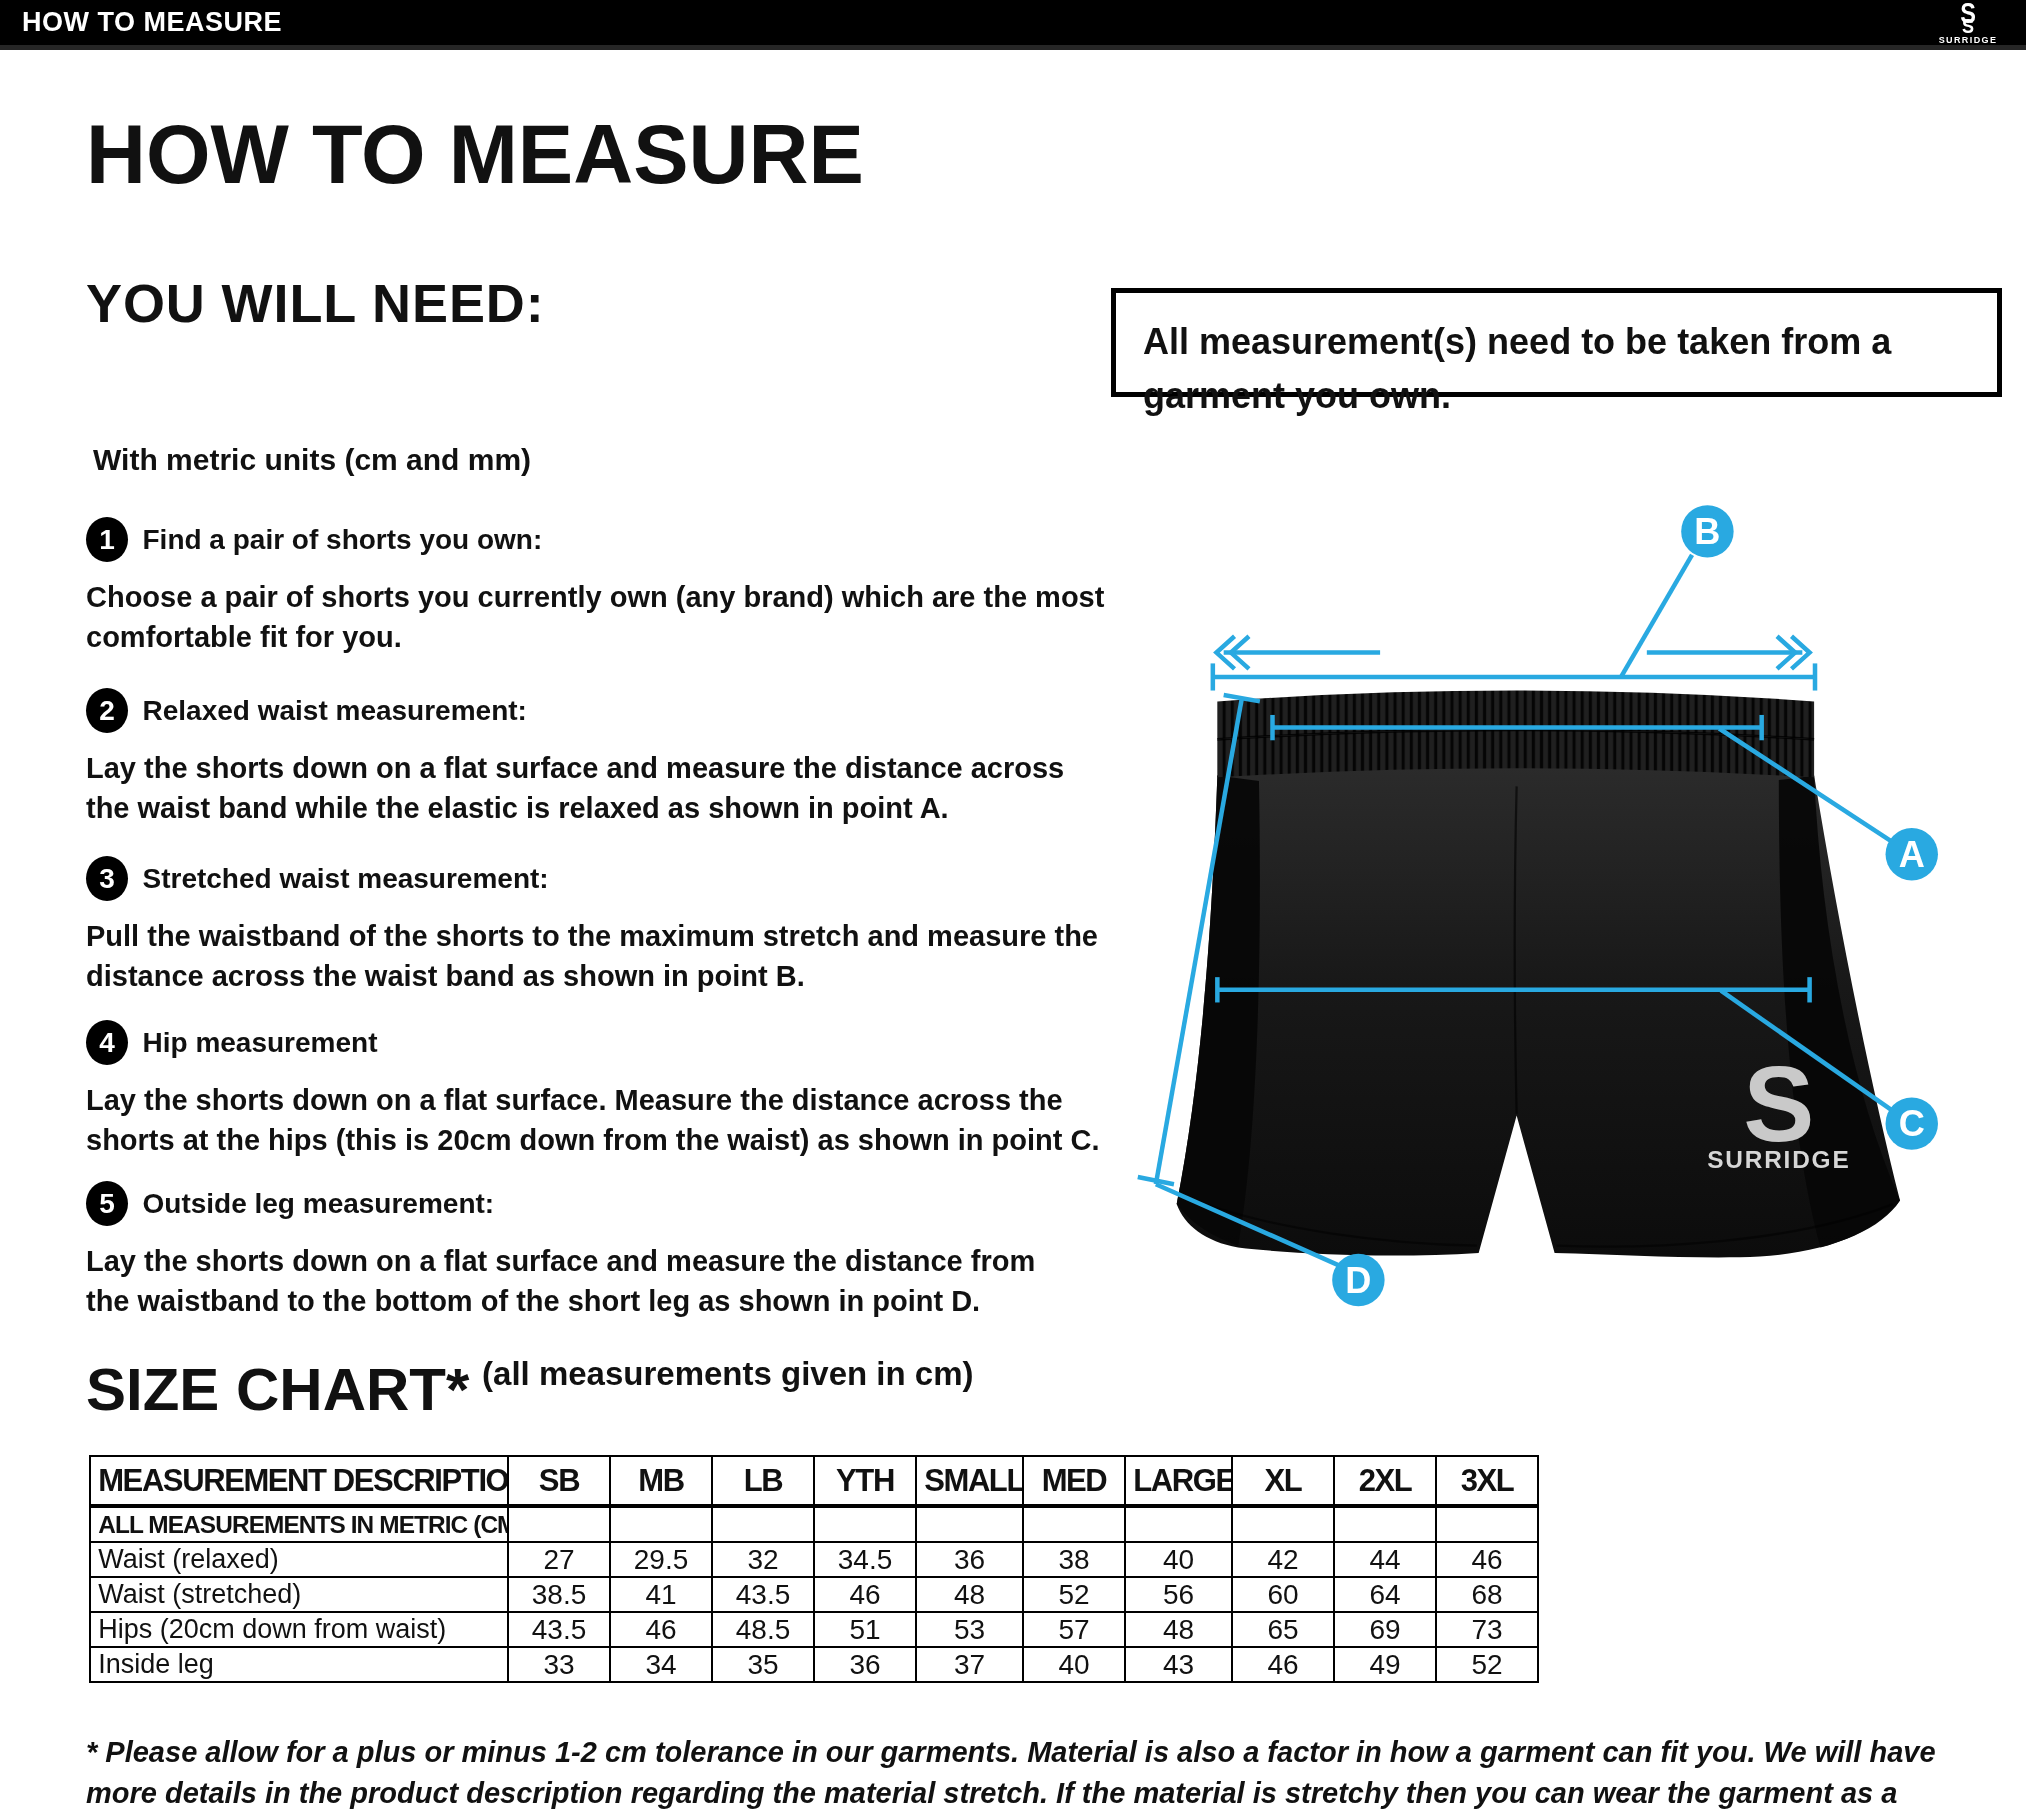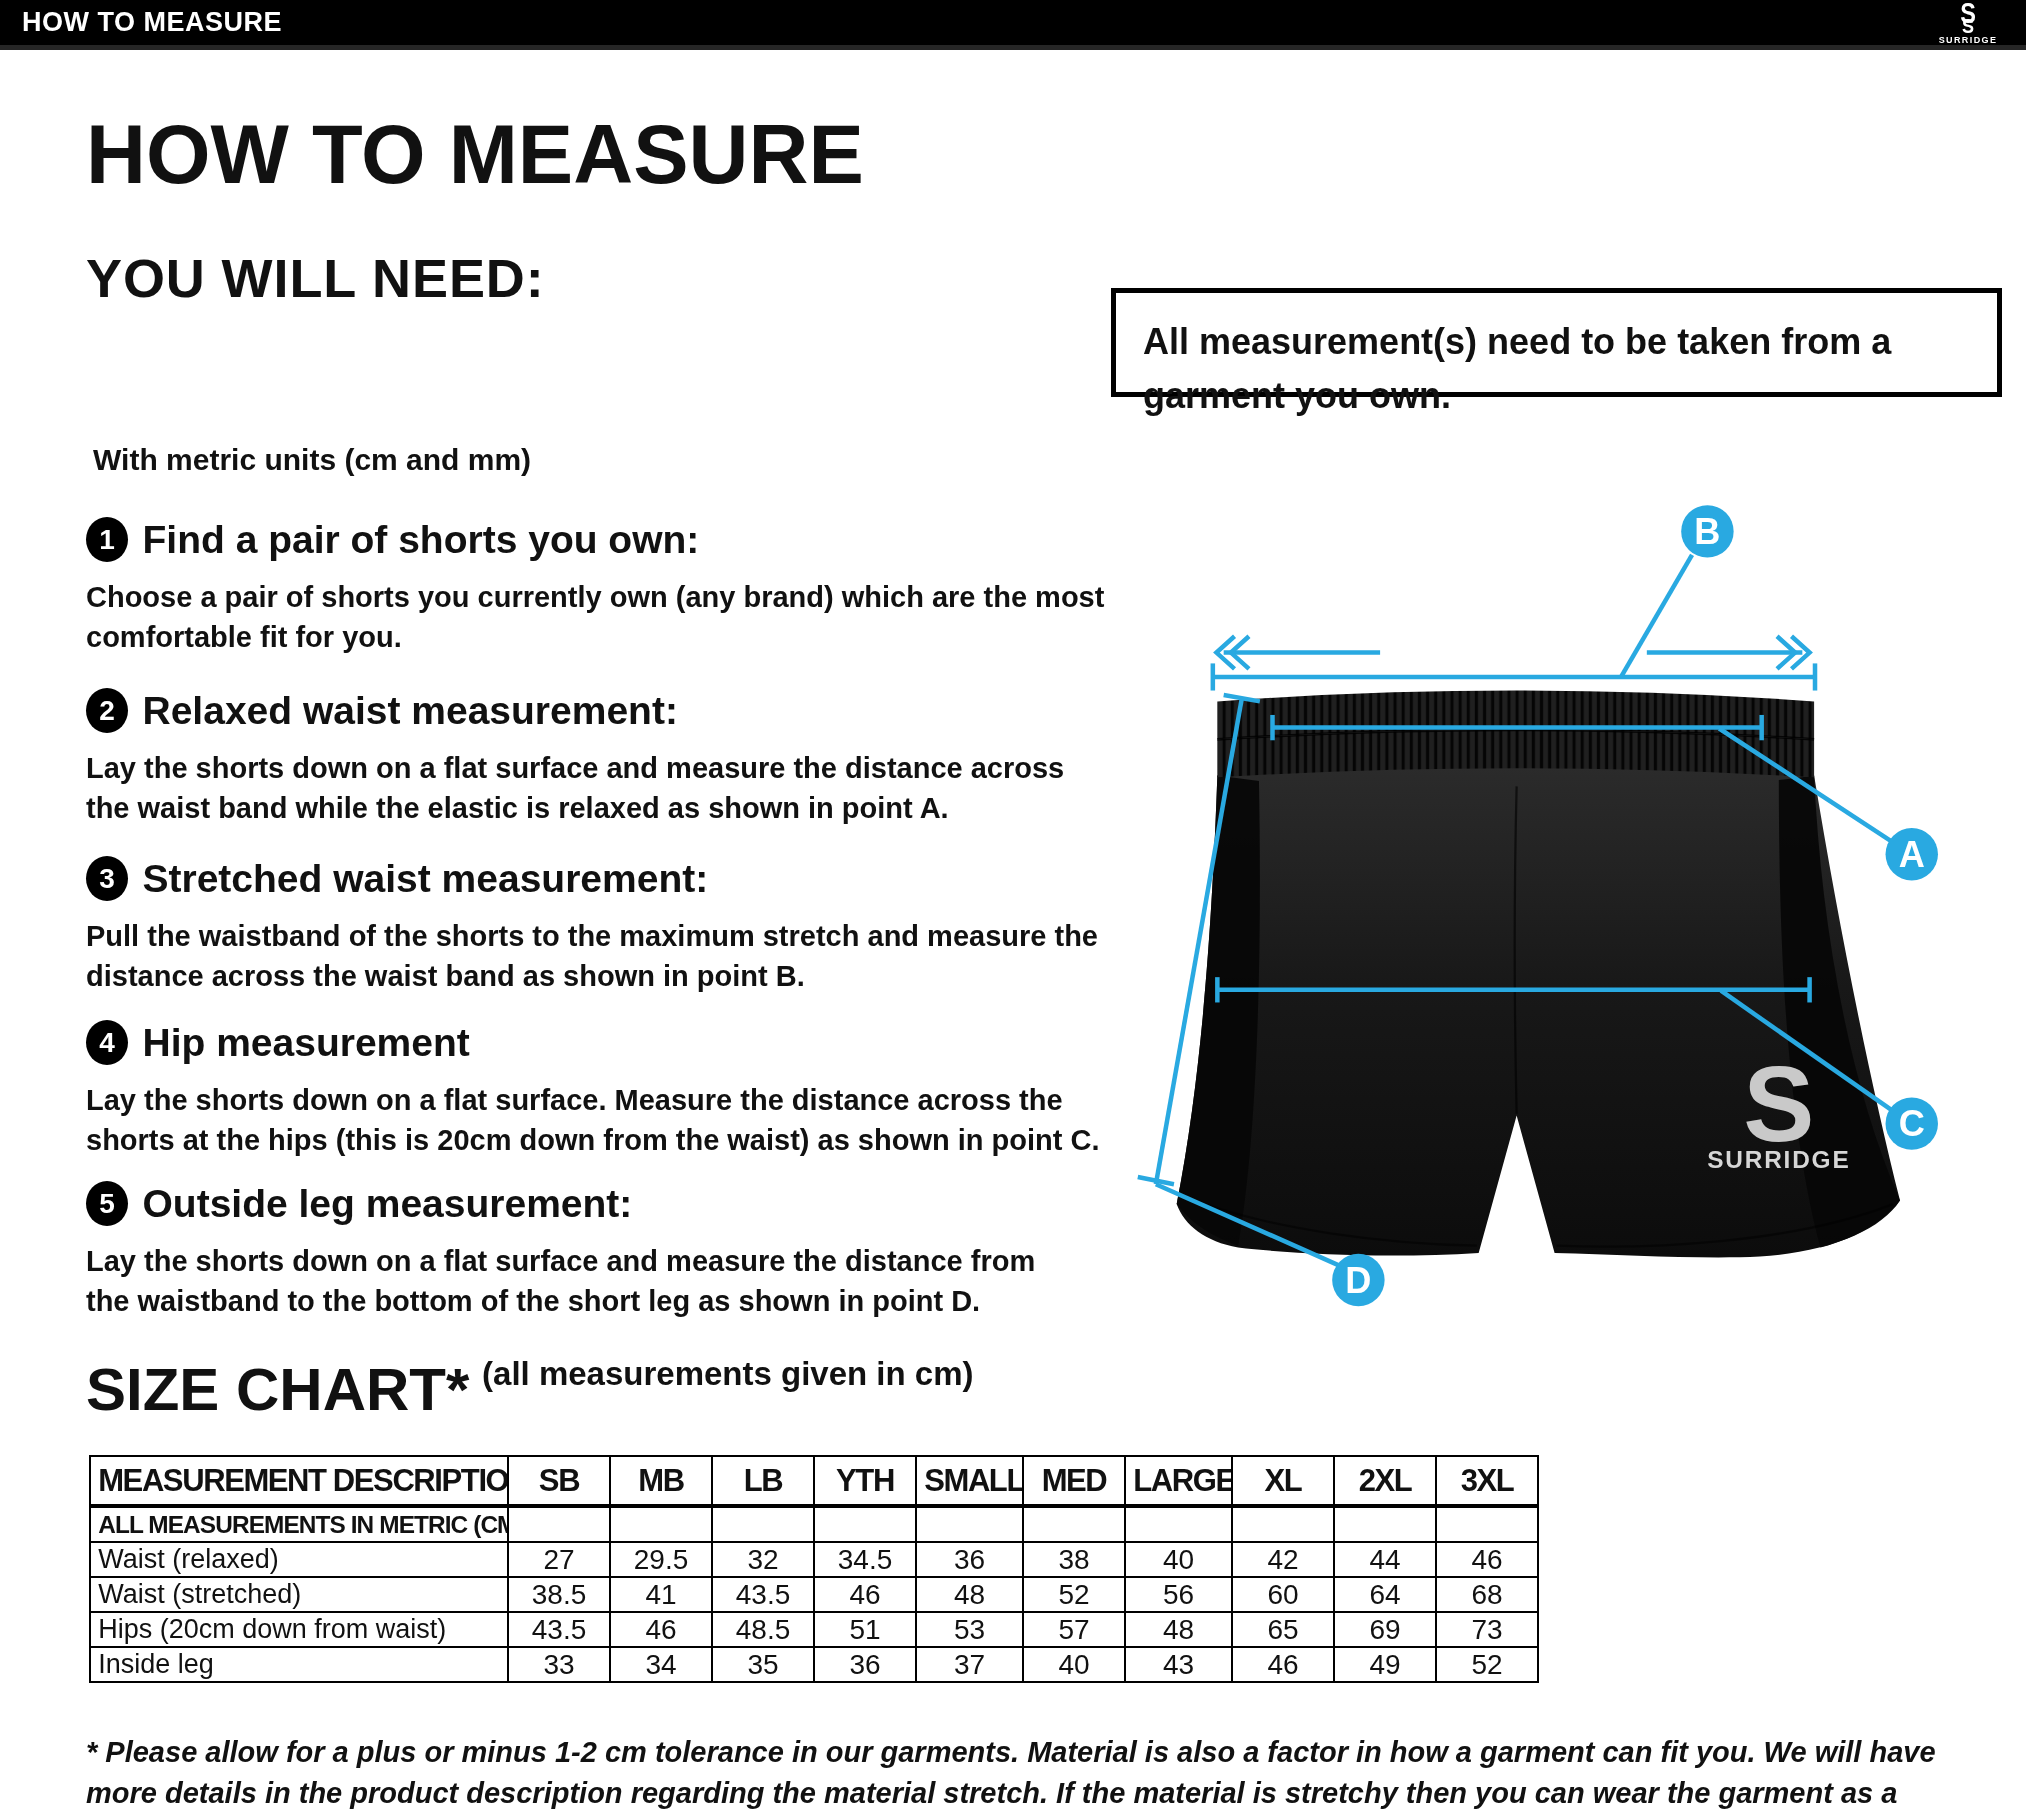--- a/index.html
+++ b/index.html
@@ -15,40 +15,40 @@
   .topbar-title {
     left:22px; top:0; height:45px; display:flex; align-items:center;
     color:#fff; font-size:27px; font-weight:bold; letter-spacing:0.5px;
   }
   .topbar-logo { right:14.5px; top:1.8px; width:87px; height:43px; text-align:center; color:#fff; line-height:1; }
   .topbar-logo .s1 { display:block; font-size:23.5px; font-weight:bold; transform:scaleY(1.25); }
   .topbar-logo .s2 { display:block; font-size:18px; font-weight:bold; margin-top:-8.1px; transform:scaleY(1.1); }
   .topbar-logo .brand { display:block; font-size:9px; font-weight:bold; letter-spacing:1.4px; margin-top:0.9px; }
 
   .h1 { left:86px; top:107px; font-size:83px; font-weight:bold; letter-spacing:0; white-space:nowrap; }
-  .h2 { left:86px; top:247px; font-size:54px; font-weight:bold; letter-spacing:0.9px; white-space:nowrap; }
+  .h2 { left:86px; top:272px; font-size:54px; font-weight:bold; letter-spacing:0.9px; white-space:nowrap; }
 
   .tape-row { left:86px; top:384px; display:flex; align-items:center; }
   .tape-label { margin-left:18px; font-size:43px; font-weight:bold; letter-spacing:0.9px; }
   .tape-detail { left:93px; top:443px; font-size:30px; font-weight:bold; }
 
   .notebox {
     left:1111px; top:288px; width:891px; height:109px; border:5.4px solid #000;
     box-sizing:border-box; padding:22px 27px; background:#fff;
   }
   .notebox .txt { font-size:36px; font-weight:bold; line-height:1.5; }
 
   .step { left:86px; }
   .step-head { display:flex; align-items:center; }
   .step-num {
     width:42px; height:45px; border-radius:50%; background:#000; color:#fff;
     display:flex; align-items:center; justify-content:center;
     font-size:28px; font-weight:bold; flex:none;
   }
-  .step-title { margin-left:14.5px; font-size:39px; font-weight:bold; white-space:nowrap; }
+  .step-title { margin-left:14.5px; font-size:28px; font-weight:bold; white-space:nowrap; }
   .step-body { margin-top:14.5px; font-size:29px; font-weight:bold; line-height:1.38; }
 
   .sc-head { left:86px; top:1355px; display:flex; align-items:flex-start; }
   .sc-title { font-size:60px; font-weight:bold; }
   .sc-sub { font-size:33px; font-weight:bold; margin-left:12.7px; }
 
   table.size-table { border-collapse:collapse; table-layout:fixed; width:1447px; background:#fff; }
   .size-table th, .size-table td { border:2.7px solid #000; padding:0 7.2px; overflow:hidden; white-space:nowrap; }
   .size-table th { font-size:31px; font-weight:bold; letter-spacing:-1.4px; height:47px; text-align:center; }
   .size-table th.desc { text-align:left; }

